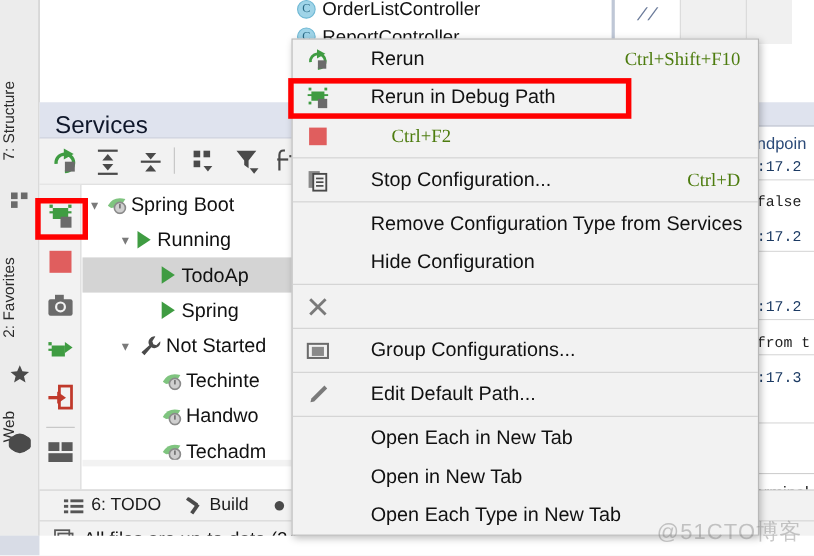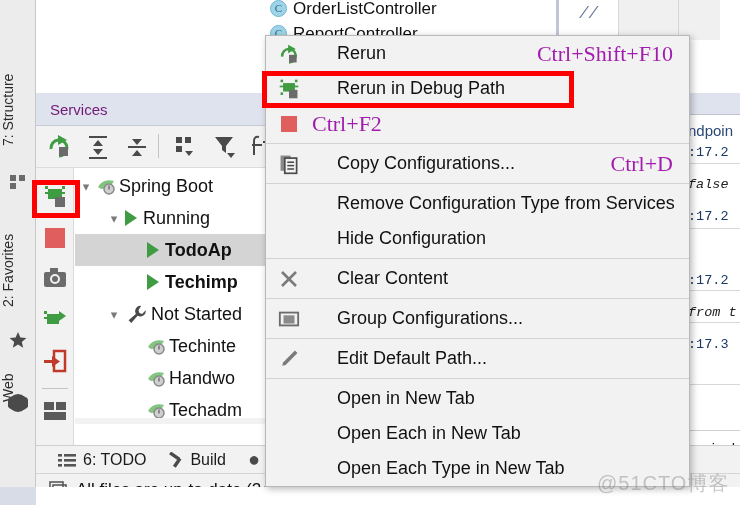--- a/index.html
+++ b/index.html
@@ -32,38 +32,38 @@
 
   
   .right-pane{ position:absolute; left:686px; top:93px; width:54px; height:352px; background:#ffffff;
                border-left:1px solid #c9c9c9; }
   .rp-tabstrip{ position:absolute; left:686px; top:93px; width:54px; height:22px; background:#dfe3ee;
                border-bottom:1px solid #c0c4cf; }
   .rp-label{ position:absolute; left:688px; top:122px; font-size:15px; color:#2b4a78; white-space:nowrap; }
   .rp-log{ position:absolute; left:686px; top:145px; width:54px; height:265px;
            font-family:"Liberation Mono", monospace; font-size:13.5px; color:#1b3a63; }
   .rp-log div{ height:32px; white-space:nowrap; padding-left:2px; }
-  .rp-log div.pad{ color:#222;font-style:italic; }
+  .rp-log div.pad{ color:#222; }
   .rp-sep{ position:absolute; left:686px; width:54px; height:1px; background:#d8d8d8; }
   .rp-terminal{ position:absolute; left:686px; top:440px; width:54px; height:22px;
                 font-size:15px; color:#1b1b1b; white-space:nowrap; }
   .rp-bottomline{ position:absolute; left:686px; top:430px; width:54px; height:1px; background:#cfcfcf; }
 
   
   .vstrip{ position:absolute; left:0; top:0; width:36px; height:487px; background:#ececec;
            border-right:1px solid #c8c8c8; }
   .vitem{ position:absolute; left:0; width:36px; writing-mode:vertical-rl; transform:rotate(180deg);
           font-size:14px; color:#2b2b2b; text-align:center; white-space:nowrap; }
   .vicon{ position:absolute; left:8px; width:20px; height:20px; }
 
   
   .svc{ position:absolute; left:36px; top:93px; width:650px; height:352px; background:#ffffff; }
   .svc-header{ position:absolute; left:36px; top:93px; width:650px; height:33px;
                background:#dfe3ee; border-bottom:1px solid #c7cbd6; }
-  .svc-title{ position:absolute; left:50px; top:101px; font-size:15px; color:#701a75; }
+  .svc-title{ position:absolute; left:50px; top:101px; font-size:22px; color:#0f172a; }
 
   .svc-toolbar{ position:absolute; left:36px; top:126px; width:650px; height:42px;
                 background:#f2f2f2; border-bottom:1px solid #dcdcdc; }
   .tb-ico{ position:absolute; top:133px; width:26px; height:26px; }
   .tb-div{ position:absolute; top:134px; width:1px; height:24px; background:#c4c4c4; }
 
   
   .svc-side{ position:absolute; left:36px; top:168px; width:38px; height:277px;
              background:#f2f2f2; border-right:1px solid #dadada; }
   .sideicon{ position:absolute; left:42px; width:26px; height:26px; }
@@ -71,42 +71,42 @@
 
   
   .tree{ position:absolute; left:75px; top:170px; width:611px; height:248px; background:#ffffff; }
   .trow{ position:absolute; left:0; width:611px; height:32px; display:flex; align-items:center;
          font-size:18px; color:#111; white-space:nowrap; }
   .trow.sel{ background:#d4d4d4; }
   .trow .chev{ width:22px; text-align:center; color:#7a7a7a; font-size:13px; flex:none; }
   .spring-ico{ width:22px;height:18px;flex:none;position:relative; }
   .tri{ width:0;height:0;border-left:12px solid #3f9c42;border-top:8px solid transparent;
         border-bottom:8px solid transparent; flex:none; margin-right:6px;}
-  .bold{ font-weight:bold; }
+  .bold{ font-weight:normal; }
 
   .tree-scroll-x{ position:absolute; left:75px; top:418px; width:611px; height:6px; background:#f2f2f2; }
 
   
   .toolbar-bottom{ position:absolute; left:36px; top:445px; width:704px; height:28px;
                    background:#f2f2f2; border-top:1px solid #cfcfcf; display:flex;
                    align-items:center; gap:22px; padding-left:22px; font-size:16px; color:#1b1b1b; }
   .statusbar{ position:absolute; left:36px; top:473px; width:704px; height:32px;
               background:#f2f2f2; border-top:1px solid #d5d5d5; display:flex; align-items:center;
               gap:8px; padding-left:12px; font-size:17px; color:#111; }
   .corner-tl{ position:absolute; left:0; top:487px; width:36px; height:18px; background:#d8dce6; }
   .corner-b{ position:absolute; left:36px; top:487px; width:704px; height:18px; background:#ffffff; }
 
   
   .menu{ position:absolute; left:265px; top:35px; width:425px; background:#f2f2f2;
          border:1px solid #b8b8b8; box-shadow:2px 2px 7px rgba(0,0,0,.28); }
   .mi{ position:relative; height:35px; display:flex; align-items:center; font-size:18px; color:#111; }
   .mi .mico{ width:46px; flex:none; display:flex; align-items:center; justify-content:center; }
   .mi .mlabel{ flex:1 1 auto; white-space:nowrap;margin-left:25px; }
-  .mi .mkey{ flex:none; padding-right:16px; color:#a21caf; font-size:22px; white-space:nowrap;
-             font-family:"Liberation Serif", serif; }
+  .mi .mkey{ flex:none; padding-right:16px; color:#4d7c0f; font-size:17px; white-space:nowrap;
+             font-family:"Liberation Serif", serif;margin-left:44px; }
   .msep{ height:1px; background:#d2d2d2; margin:2px 0; }
 
   
   .redbox{ position:absolute; border:5px solid #ff0000; pointer-events:none; }
 
   
   .wm{ position:absolute; left:597px; top:470px; font-size:20px; color:rgba(120,120,120,.40);
        letter-spacing:1px; white-space:nowrap; }
 </style>
 </head>
@@ -267,21 +267,21 @@
       <span>Running</span>
     </div>
 
     <div class="trow sel" style="top:64px;padding-left:72px">
       <span class="tri"></span>
       <span class="bold">TodoAp</span>
     </div>
 
     <div class="trow" style="top:96px;padding-left:72px">
       <span class="tri"></span>
-      <span class="bold">Techimp</span>
+      <span class="bold">Spring</span>
     </div>
 
     <div class="trow" style="top:128px;padding-left:28px">
       <span class="chev">▾</span>
       <svg class="spring-ico" style="width:26px;height:20px" viewBox="0 0 26 20">
         <path d="M17 2 a6 6 0 0 0 -6 9 L3 18 l3 3 7-8 a6 6 0 0 0 9-6 l-4 4 -3-1 -1-3z" fill="#4a4a4a" transform="scale(0.9) translate(1,0)"></path>
       </svg>
       <span>Not Started</span>
     </div>
 
@@ -390,21 +390,21 @@
     <div class="mi">
       <span class="mico">
         <svg width="22" height="22" viewBox="0 0 26 26">
           <rect x="3" y="3" width="12" height="18" fill="#8a8a8a"></rect>
           <rect x="8" y="6" width="14" height="18" fill="#f2f2f2" stroke="#4a4a4a" stroke-width="2"></rect>
           <rect x="11" y="10" width="8" height="1.8" fill="#4a4a4a"></rect>
           <rect x="11" y="14" width="8" height="1.8" fill="#4a4a4a"></rect>
           <rect x="11" y="18" width="8" height="1.8" fill="#4a4a4a"></rect>
         </svg>
       </span>
-      <span class="mlabel">Copy Configurations...</span>
+      <span class="mlabel">Stop Configuration...</span>
       <span class="mkey">Ctrl+D</span>
     </div>
     <div class="msep"></div>
 
     <div class="mi">
       <span class="mico"></span>
       <span class="mlabel">Remove Configuration Type from Services</span>
       <span class="mkey"></span>
     </div>
 
@@ -414,21 +414,20 @@
       <span class="mkey"></span>
     </div>
     <div class="msep"></div>
 
     <div class="mi">
       <span class="mico">
         <svg width="20" height="20" viewBox="0 0 20 20">
           <path d="M3 3 L17 17 M17 3 L3 17" stroke="#7a7a7a" stroke-width="2.6" fill="none"></path>
         </svg>
       </span>
-      <span class="mlabel">Clear Content</span>
       <span class="mkey"></span>
     </div>
     <div class="msep"></div>
 
     <div class="mi">
       <span class="mico">
         <svg width="22" height="20" viewBox="0 0 24 20">
           <rect x="2" y="3" width="20" height="14" fill="none" stroke="#6b6b6b" stroke-width="2"></rect>
           <rect x="6" y="6" width="12" height="9" fill="#8a8a8a"></rect>
         </svg>
@@ -444,27 +443,27 @@
           <path d="M20 3 L23 6 L9 20 L5 21 L6 17 Z" fill="#7a7a7a"></path>
         </svg>
       </span>
       <span class="mlabel">Edit Default Path...</span>
       <span class="mkey"></span>
     </div>
     <div class="msep"></div>
 
     <div class="mi">
       <span class="mico"></span>
+      <span class="mlabel">Open Each in New Tab</span>
+      <span class="mkey"></span>
+    </div>
+
+    <div class="mi">
+      <span class="mico"></span>
       <span class="mlabel">Open in New Tab</span>
-      <span class="mkey"></span>
-    </div>
-
-    <div class="mi">
-      <span class="mico"></span>
-      <span class="mlabel">Open Each in New Tab</span>
       <span class="mkey"></span>
     </div>
 
     <div class="mi">
       <span class="mico"></span>
       <span class="mlabel">Open Each Type in New Tab</span>
       <span class="mkey"></span>
     </div>
 
   </div>

